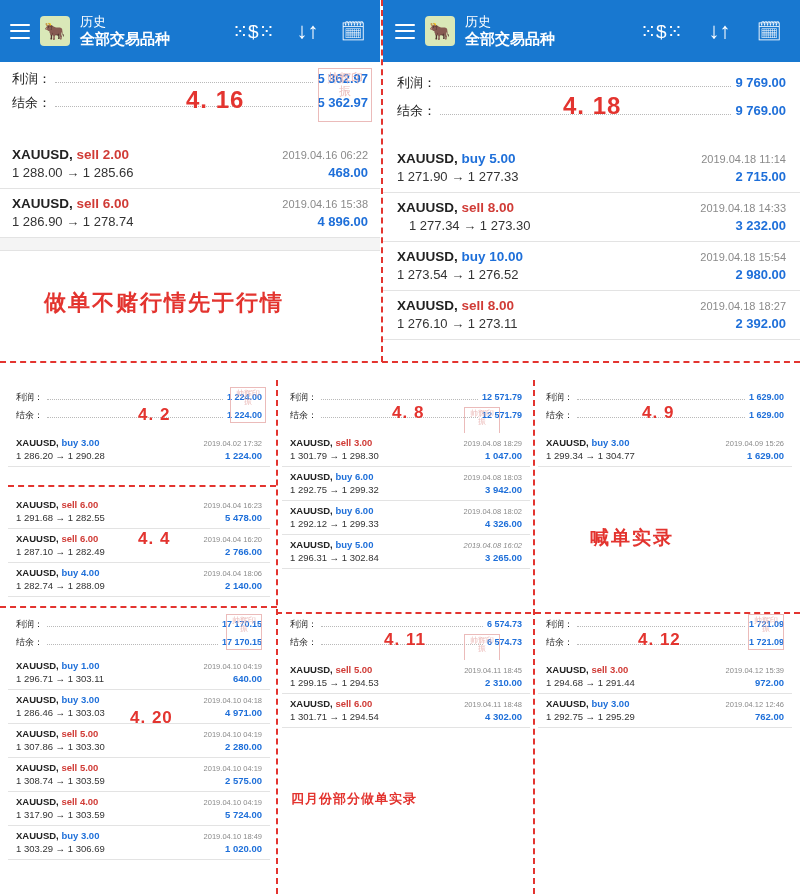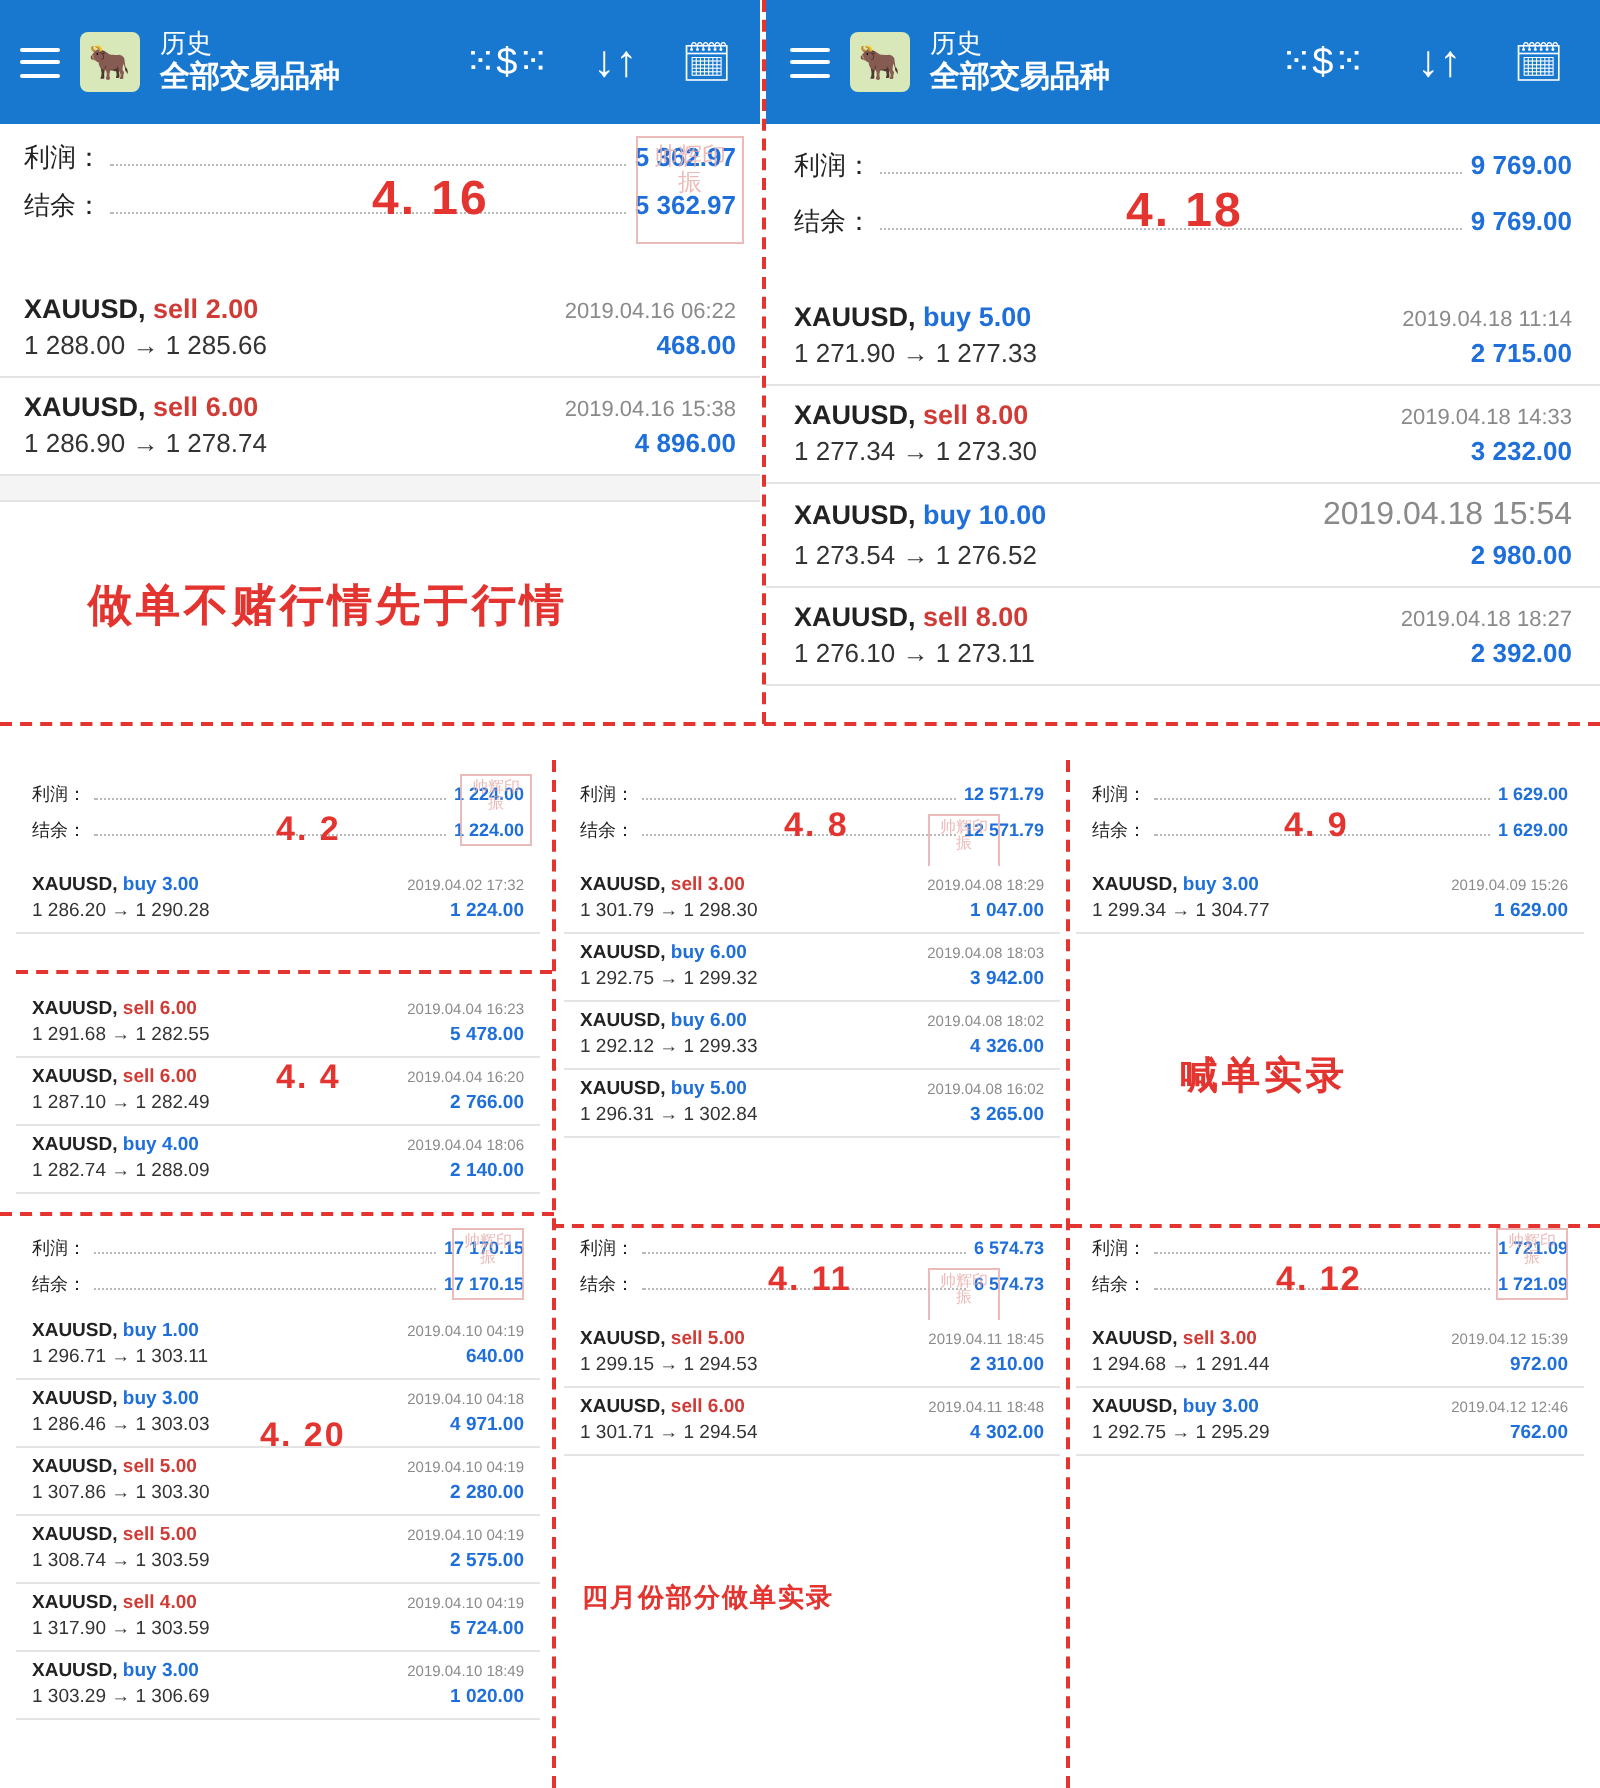--- a/index.html
+++ b/index.html
@@ -203,31 +203,31 @@
           <span class="profit">2 715.00</span>
         </div>
       </div>
       <div class="deal" style="padding:7px 14px 8px 14px;">
         <div class="l1" style="font-size:13.5px;">
           <span class="sym">XAUUSD,</span>&nbsp;
           <span class="dir-sell">sell</span>&nbsp;
           <span class="dir-sell">8.00</span>
           <span class="date" style="font-size:11px;">2019.04.18 14:33</span>
         </div>
-        <div class="l2" style="font-size:13px;margin-top:3px;">
+        <div class="l2" style="font-size:13px;margin-top:3px;margin-left:12px;">
           <span class="prices">1 277.34 → 1 273.30</span>
           <span class="profit">3 232.00</span>
         </div>
       </div>
       <div class="deal" style="padding:7px 14px 8px 14px;">
         <div class="l1" style="font-size:13.5px;">
           <span class="sym">XAUUSD,</span>&nbsp;
           <span class="dir-buy">buy</span>&nbsp;
           <span class="dir-buy">10.00</span>
-          <span class="date" style="font-size:16px;">2019.04.18 15:54</span>
+          <span class="date" style="font-size:11px;">2019.04.18 15:54</span>
         </div>
         <div class="l2" style="font-size:13px;margin-top:3px;">
           <span class="prices">1 273.54 → 1 276.52</span>
           <span class="profit">2 980.00</span>
         </div>
       </div>
       <div class="deal" style="padding:7px 14px 8px 14px;">
         <div class="l1" style="font-size:13.5px;">
           <span class="sym">XAUUSD,</span>&nbsp;
           <span class="dir-sell">sell</span>&nbsp;
@@ -369,21 +369,21 @@
         <div class="l2" style="font-size:9.5px;margin-top:2px;">
           <span class="prices">1 292.12 → 1 299.33</span>
           <span class="profit">4 326.00</span>
         </div>
       </div>
       <div class="deal" style="padding:4px 8px 5px 8px;">
         <div class="l1" style="font-size:9.5px;">
           <span class="sym">XAUUSD,</span>&nbsp;
           <span class="dir-buy">buy</span>&nbsp;
           <span class="dir-buy">5.00</span>
-          <span class="date" style="font-size:7.5px;">2019.04.08 16:02</span>
+          <span class="date" style="font-size:7.5px;font-style:italic;">2019.04.08 16:02</span>
         </div>
         <div class="l2" style="font-size:9.5px;margin-top:2px;">
           <span class="prices">1 296.31 → 1 302.84</span>
           <span class="profit">3 265.00</span>
         </div>
       </div>
     </div>
   </div>
 
   <div class="panel" style="left:538px;top:385px;width:254px;height:215px;">

